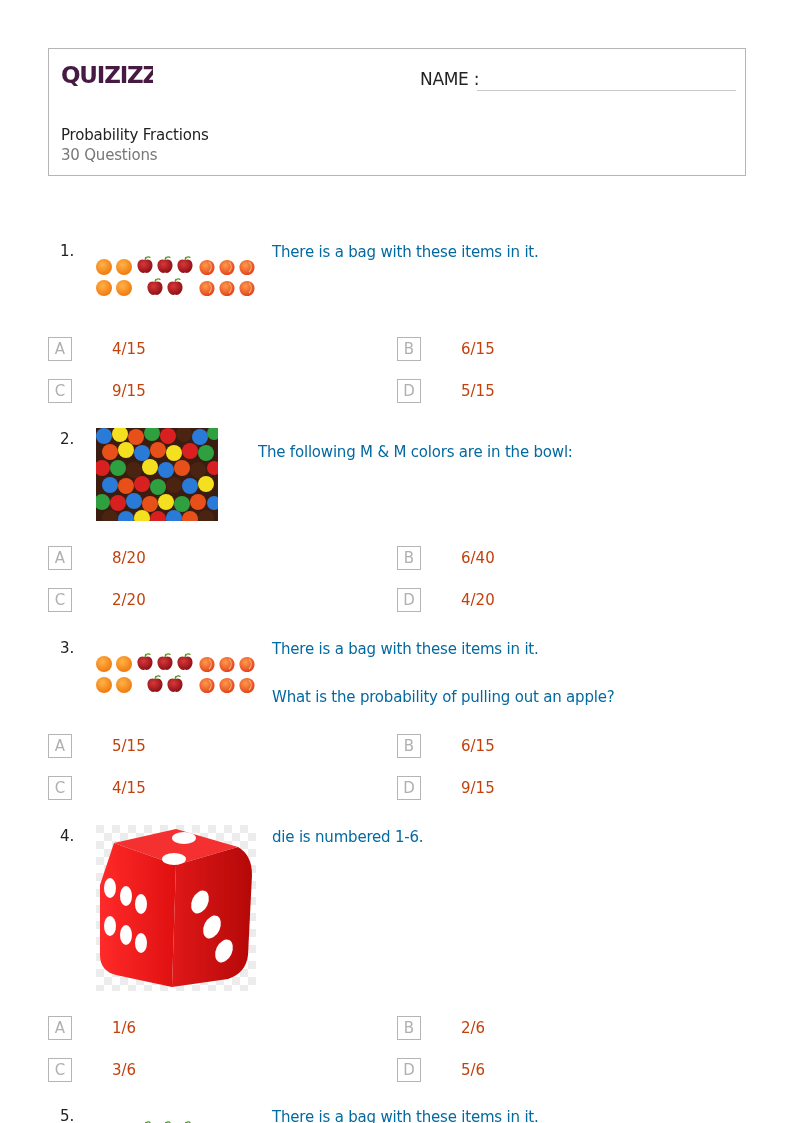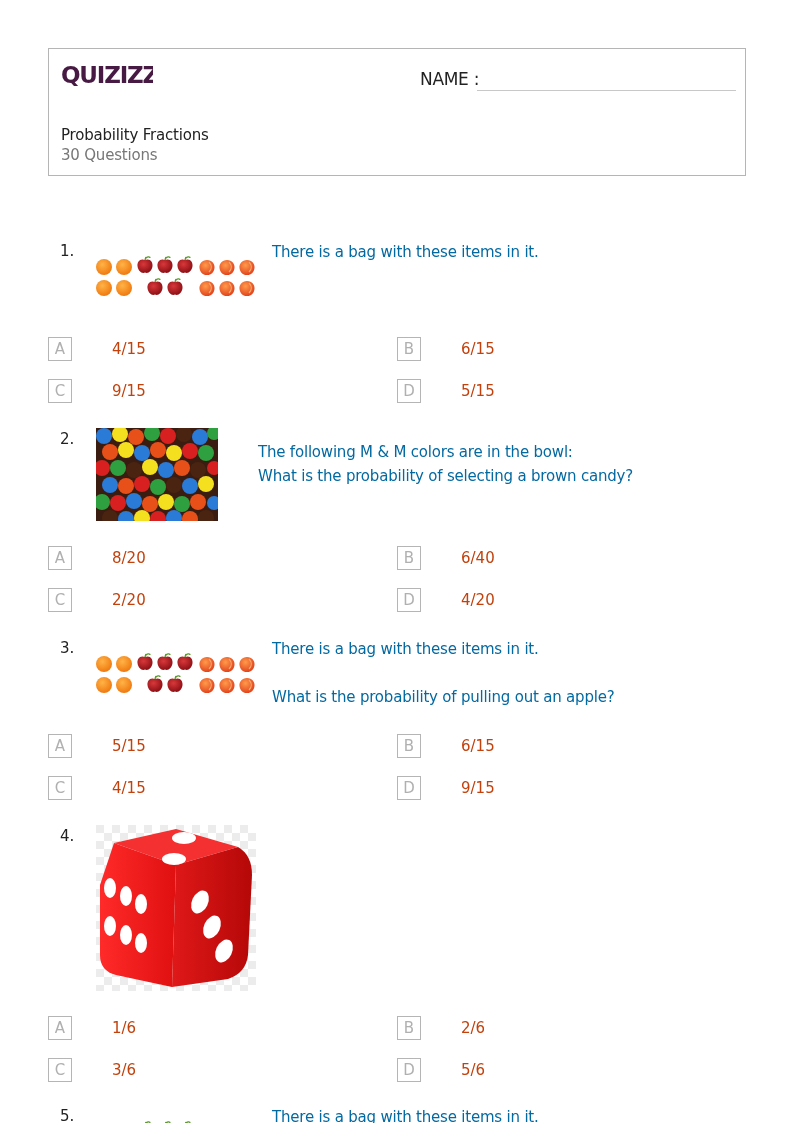--- a/index.html
+++ b/index.html
@@ -165,21 +165,20 @@
         <circle cx="30" cy="91" r="8" fill="#2a7ad8"></circle>
         <circle cx="46" cy="90" r="8" fill="#f5e020"></circle>
         <circle cx="62" cy="91" r="8" fill="#d82020"></circle>
         <circle cx="78" cy="90" r="8" fill="#2a7ad8"></circle>
         <circle cx="94" cy="91" r="8" fill="#e8501a"></circle>
         <circle cx="110" cy="90" r="8" fill="#4a2410"></circle>
     </g>
   </svg>
   <div class="q-text" style="left:234px; top:12px;margin-left:24px;">
     <div>The following M &amp; M colors are in the bowl:</div>
-    <div>What is the probability of selecting a brown candy?</div>
   </div>
 </div>
 <div class="opt" style="left:48px; top:546px;">
   <div class="opt-box">A</div>
   <div class="opt-text">8/20</div>
 </div>
 <div class="opt" style="left:397px; top:546px;">
   <div class="opt-box">B</div>
   <div class="opt-text">6/40</div>
 </div>
@@ -248,20 +247,21 @@
       <ellipse cx="30" cy="71" rx="6" ry="10" fill="#fff"></ellipse>
       <ellipse cx="45" cy="79" rx="6" ry="10" fill="#fff"></ellipse>
     <ellipse cx="14" cy="101" rx="6" ry="10" fill="#fff"></ellipse>
       <ellipse cx="30" cy="110" rx="6" ry="10" fill="#fff"></ellipse>
       <ellipse cx="45" cy="118" rx="6" ry="10" fill="#fff"></ellipse>
     <ellipse cx="104" cy="77" rx="8" ry="12" transform="rotate(25 104 77)" fill="#fff"></ellipse>
     <ellipse cx="116" cy="102" rx="8" ry="12" transform="rotate(25 116 102)" fill="#fff"></ellipse>
     <ellipse cx="128" cy="126" rx="8" ry="12" transform="rotate(25 128 126)" fill="#fff"></ellipse>
   </svg>
   <div class="q-text" style="left:272px; top:0;">
+    <div>die is numbered 1-6.</div>
   </div>
 </div>
 <div class="opt" style="left:48px; top:1016px;">
   <div class="opt-box">A</div>
   <div class="opt-text">1/6</div>
 </div>
 <div class="opt" style="left:397px; top:1016px;">
   <div class="opt-box">B</div>
   <div class="opt-text">2/6</div>
 </div>

